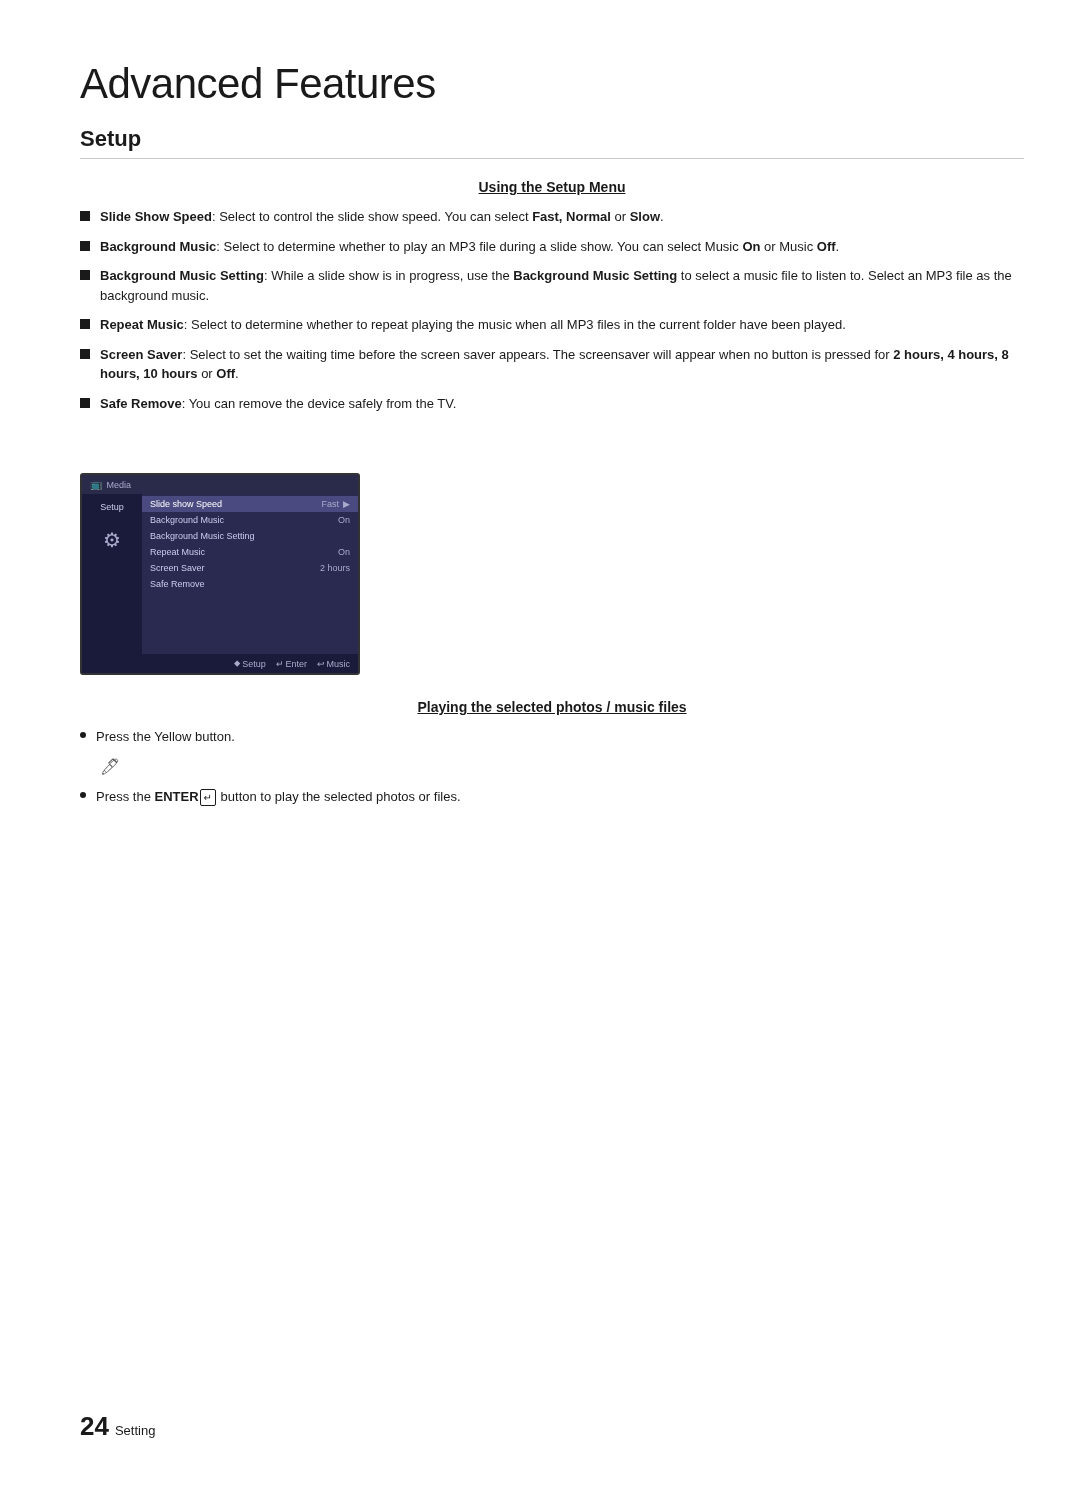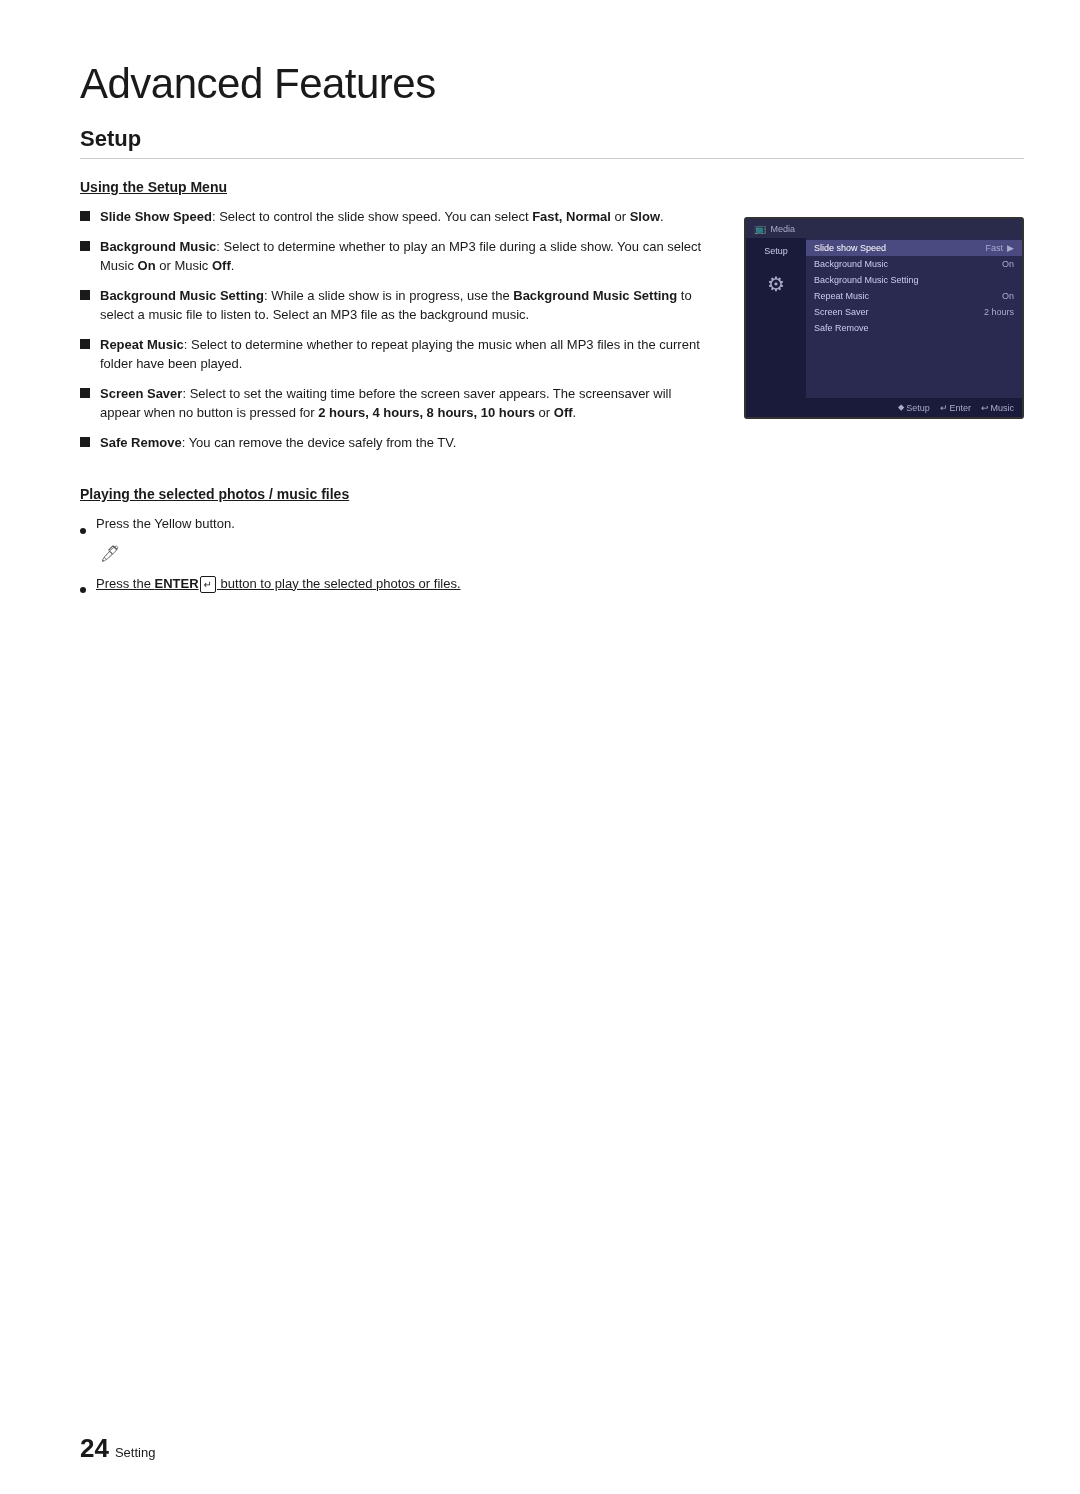--- a/index.html
+++ b/index.html
@@ -39,26 +39,28 @@
       padding-bottom: 6px;
     }
 
     .subsection-title {
       font-size: 14px;
       font-weight: 700;
       color: #1a1a1a;
       margin-top: 20px;
       margin-bottom: 12px;
       text-decoration: underline;
+      text-align: center;
     }
 
     .content-wrapper {
       display: flex;
       gap: 40px;
       margin-top: 6px;
+      flex-direction: column;
     }
 
     .text-column {
       flex: 1;
     }
 
     .screenshot-column {
       width: 280px;
       flex-shrink: 0;
       margin-top: 10px;
@@ -102,21 +104,21 @@
     }
 
     .dot-list {
       list-style: none;
       padding: 0;
       margin: 0;
     }
 
     .dot-list li {
       display: flex;
-      align-items: flex-end;
+      align-items: flex-start;
       margin-bottom: 8px;
       font-size: 13px;
       line-height: 1.5;
       color: #1a1a1a;
     }
 
     .dot-list li .dot {
       display: inline-block;
       width: 6px;
       height: 6px;
@@ -247,21 +249,21 @@
     }
 
     .tv-bottom-bar .nav-item {
       display: flex;
       align-items: center;
       gap: 2px;
     }
 
     .page-footer {
       position: absolute;
-      bottom: 30px;
+      bottom: 52px;
       left: 80px;
       display: flex;
       align-items: baseline;
       gap: 6px;
     }
 
     .page-number {
       font-size: 26px;
       font-weight: 700;
       color: #1a1a1a;
@@ -413,21 +415,21 @@
     <li>
       <span class="dot"></span>
       <span class="dot-text">Press the Yellow button.</span>
     </li>
   </ul>
 
   <div class="note-item">
     <span class="note-icon">🖊</span>
   </div>
 
-  <ul class="dot-list" style="margin-top: 8px; text-decoration: underline;">
+  <ul class="dot-list" style="margin-top: 8px;">
     <li>
       <span class="dot"></span>
       <span class="dot-text">
         Press the <b>ENTER</b><span class="enter-icon">↵</span> button to play the selected photos or files.
       </span>
     </li>
   </ul>
 
 </div>
 

